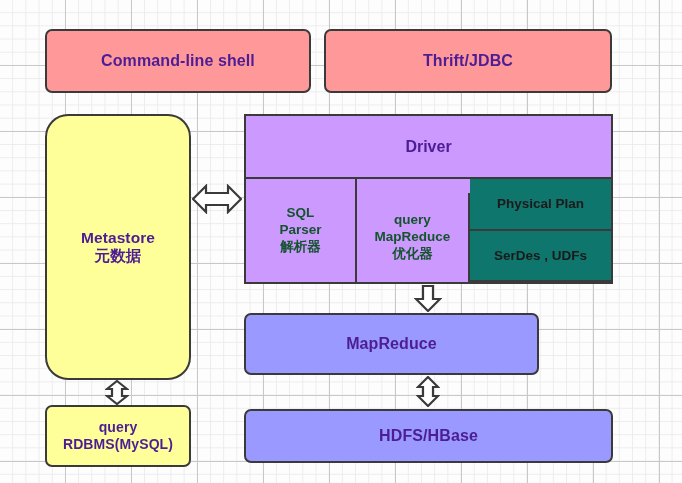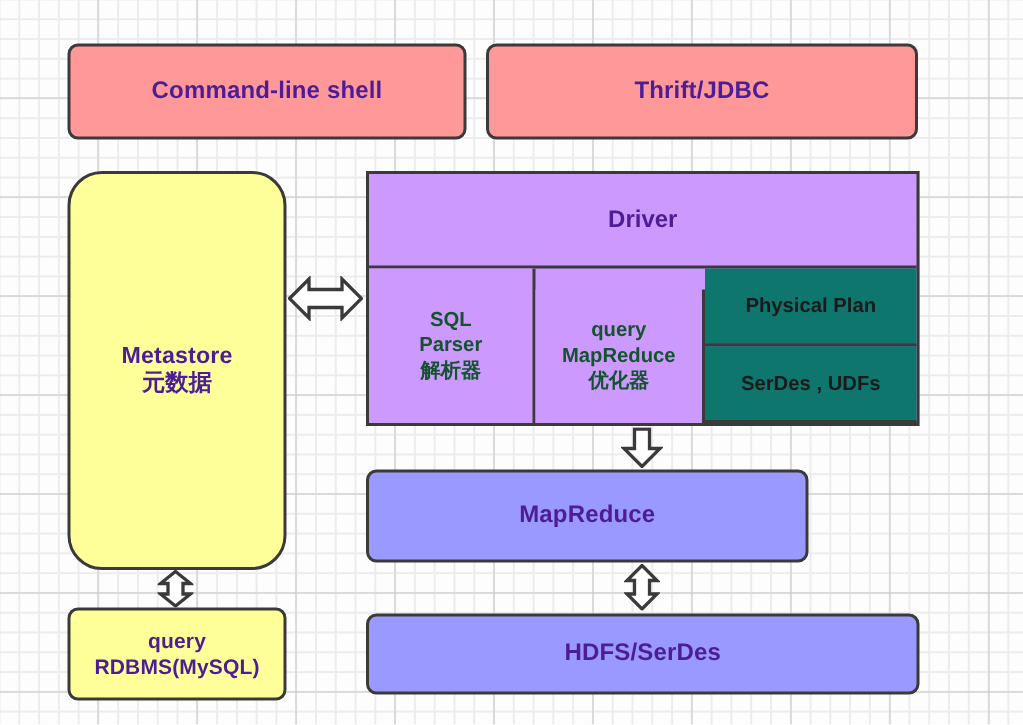--- a/index.html
+++ b/index.html
@@ -189,21 +189,21 @@
       </div>
 
     </div>
   </div>
 
   <div class="node fill-blue rounded" id="mapreduce-box">
     <span class="ln">MapReduce</span>
   </div>
 
   <div class="node fill-blue rounded" id="hdfs-box">
-    <span class="ln">HDFS/SerDes</span>
+    <span class="ln">HDFS/HBase</span>
   </div>
 
   <svg class="arrow" id="arrow-metastore-driver" viewBox="0 0 50 30">
     <polygon points="1,15 14,2 14,9 36,9 36,2 49,15 36,28 36,21 14,21 14,28" fill="#ffffff" stroke="#3a3a3a" stroke-width="2.2" stroke-linejoin="miter"></polygon>
   </svg>
 
   <svg class="arrow" id="arrow-driver-mapreduce" viewBox="0 0 28 27">
     <polygon points="9,1 19,1 19,14 26,14 14,26 2,14 9,14" fill="#ffffff" stroke="#3a3a3a" stroke-width="2.2" stroke-linejoin="miter"></polygon>
   </svg>
 

